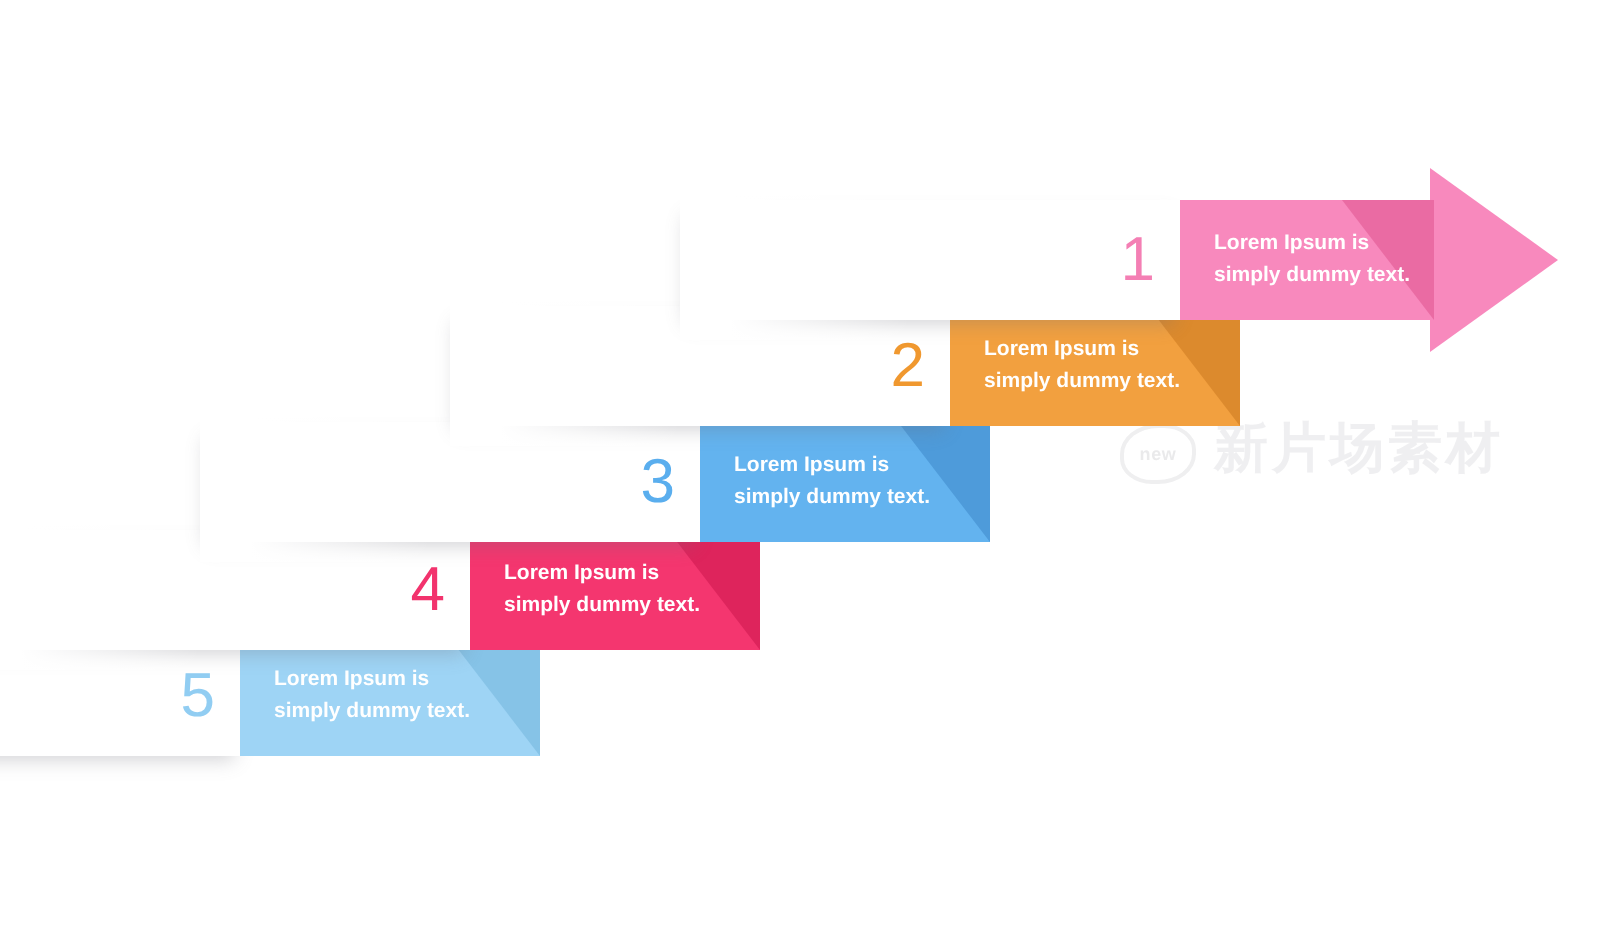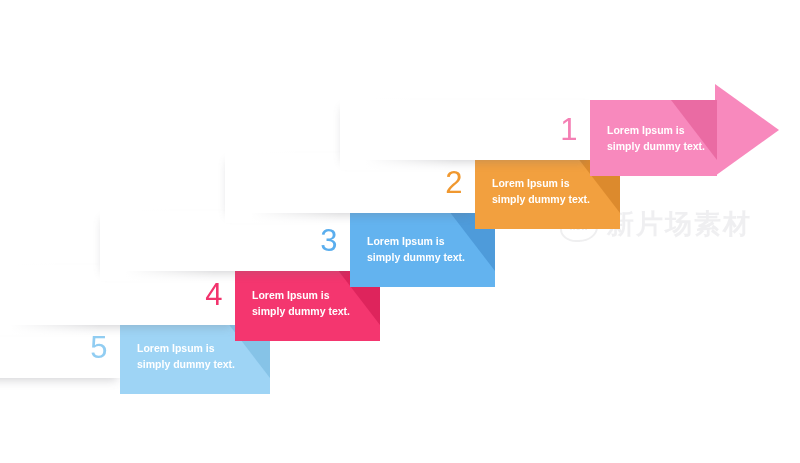--- a/index.html
+++ b/index.html
@@ -54,21 +54,21 @@
     font-weight: 400;
     line-height: 1;
     letter-spacing: 0.5px;
     z-index: 2;
   }
 
   
   .bar {
     position: absolute;
     top: 0;
-    height: 76px;
+    height: 60px;
     overflow: hidden;
   }
   .bar .fold {
     position: absolute;
     right: 0;
     top: 0;
     width: 46px;
     height: 60px;
   }
   .bar .copy {

